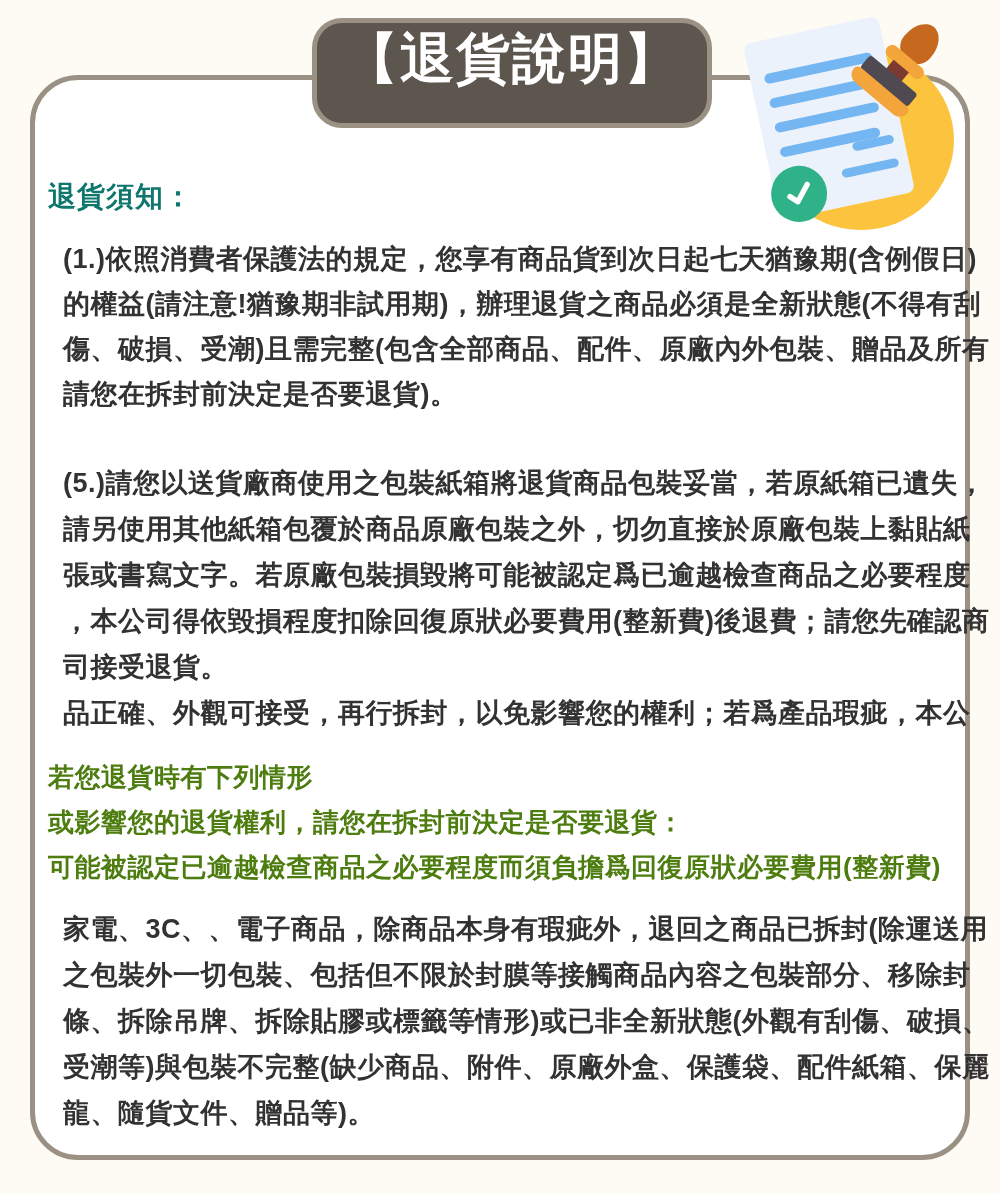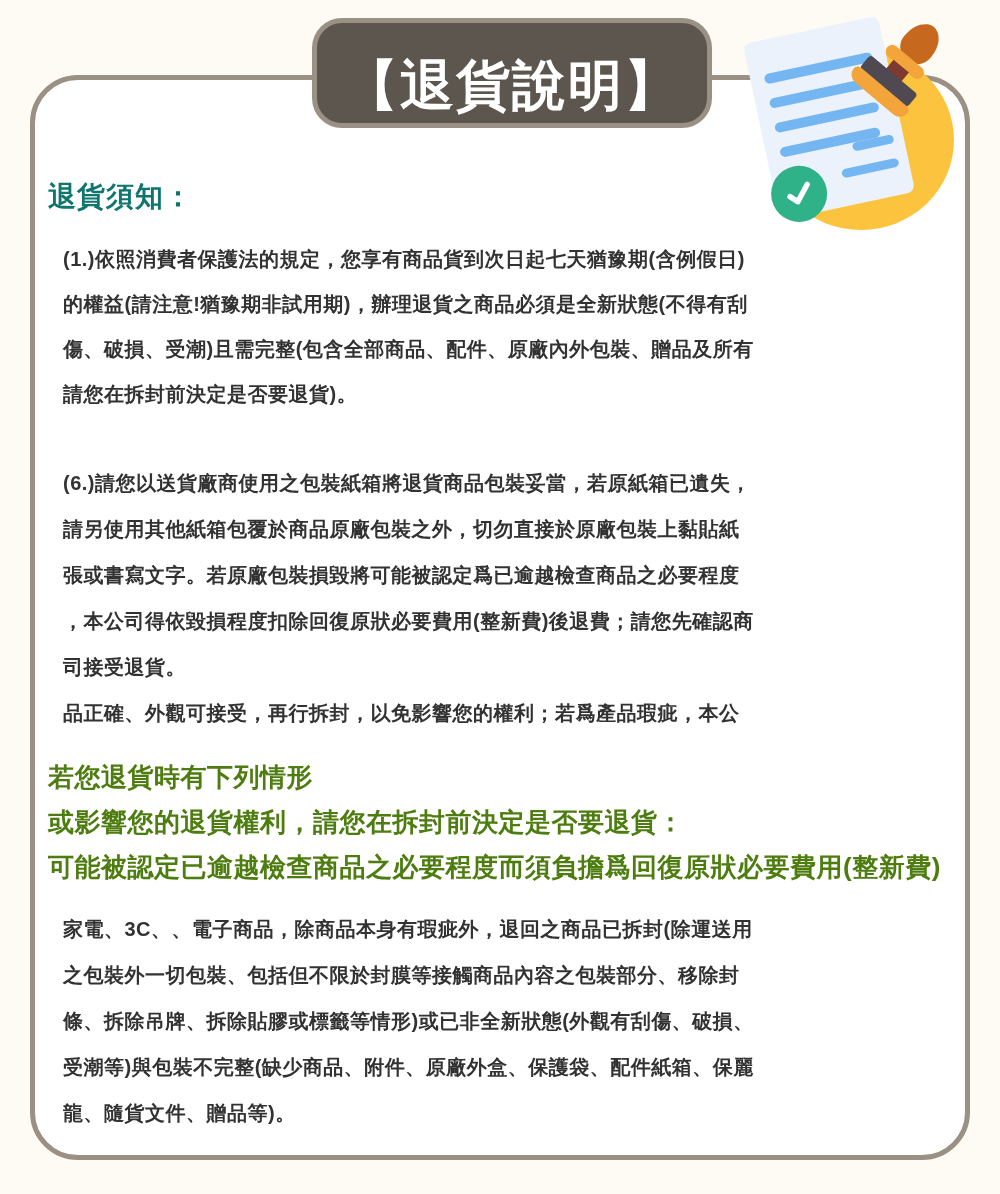--- a/index.html
+++ b/index.html
@@ -13,33 +13,33 @@
   
   .main-box{
     position:absolute;left:30px;top:75px;width:940px;height:1085px;
     box-sizing:border-box;border:5px solid #9a9084;border-radius:48px;
     background:#ffffff;z-index:1;
   }
   
   .title-box{
     position:absolute;left:312px;top:18px;width:400px;height:110px;
     box-sizing:border-box;background:#5c564e;border:5px solid #9a9084;
-    border-radius:30px;display:flex;align-items:flex-end;justify-content:center;
+    border-radius:30px;display:flex;align-items:flex-start;justify-content:center;
     z-index:2;
   }
   .title-box .title-text{
     color:#ffffff;font-size:54px;font-weight:bold;letter-spacing:2px;
     white-space:nowrap;
   }
   
   .heading{
     position:absolute;left:48px;top:178px;
     font-size:28px;color:#0f766e;letter-spacing:1px;z-index:2;white-space:nowrap;
   }
-  .para{position:absolute;z-index:2;color:#323232;font-size:20px;letter-spacing:0.5px;}
+  .para{position:absolute;z-index:2;color:#323232;font-size:27px;letter-spacing:0.5px;}
   .para .tline{white-space:nowrap;}
   .p1{left:63px;top:237px;}
   .p1 .tline{line-height:45px;height:45px;}
   .p2{left:63px;top:460px;}
   .p2 .tline{line-height:46px;height:46px;}
   .warning{left:48px;top:755px;color:#4d7c0f;font-size:26px;}
   .warning .tline{line-height:45px;height:45px;}
   .detail{left:63px;top:906px;}
   .detail .tline{line-height:46px;height:46px;}
   
@@ -116,21 +116,21 @@
 <div class="heading">退貨須知：</div>
 
 <div class="para p1">
     <div class="tline">(1.)依照消費者保護法的規定，您享有商品貨到次日起七天猶豫期(含例假日)</div>
     <div class="tline">的權益(請注意!猶豫期非試用期)，辦理退貨之商品必須是全新狀態(不得有刮</div>
     <div class="tline">傷、破損、受潮)且需完整(包含全部商品、配件、原廠內外包裝、贈品及所有</div>
     <div class="tline">請您在拆封前決定是否要退貨)。</div>
   </div>
 
 <div class="para p2">
-    <div class="tline">(6.)請您以送貨廠商使用之包裝紙箱將退貨商品包裝妥當，若原紙箱已遺失，</div>
+    <div class="tline">(5.)請您以送貨廠商使用之包裝紙箱將退貨商品包裝妥當，若原紙箱已遺失，</div>
     <div class="tline">請另使用其他紙箱包覆於商品原廠包裝之外，切勿直接於原廠包裝上黏貼紙</div>
     <div class="tline">張或書寫文字。若原廠包裝損毀將可能被認定爲已逾越檢查商品之必要程度</div>
     <div class="tline">，本公司得依毀損程度扣除回復原狀必要費用(整新費)後退費；請您先確認商</div>
     <div class="tline">司接受退貨。</div>
     <div class="tline">品正確、外觀可接受，再行拆封，以免影響您的權利；若爲產品瑕疵，本公</div>
   </div>
 
 <div class="para warning">
     <div class="tline">若您退貨時有下列情形</div>
     <div class="tline">或影響您的退貨權利，請您在拆封前決定是否要退貨：</div>

